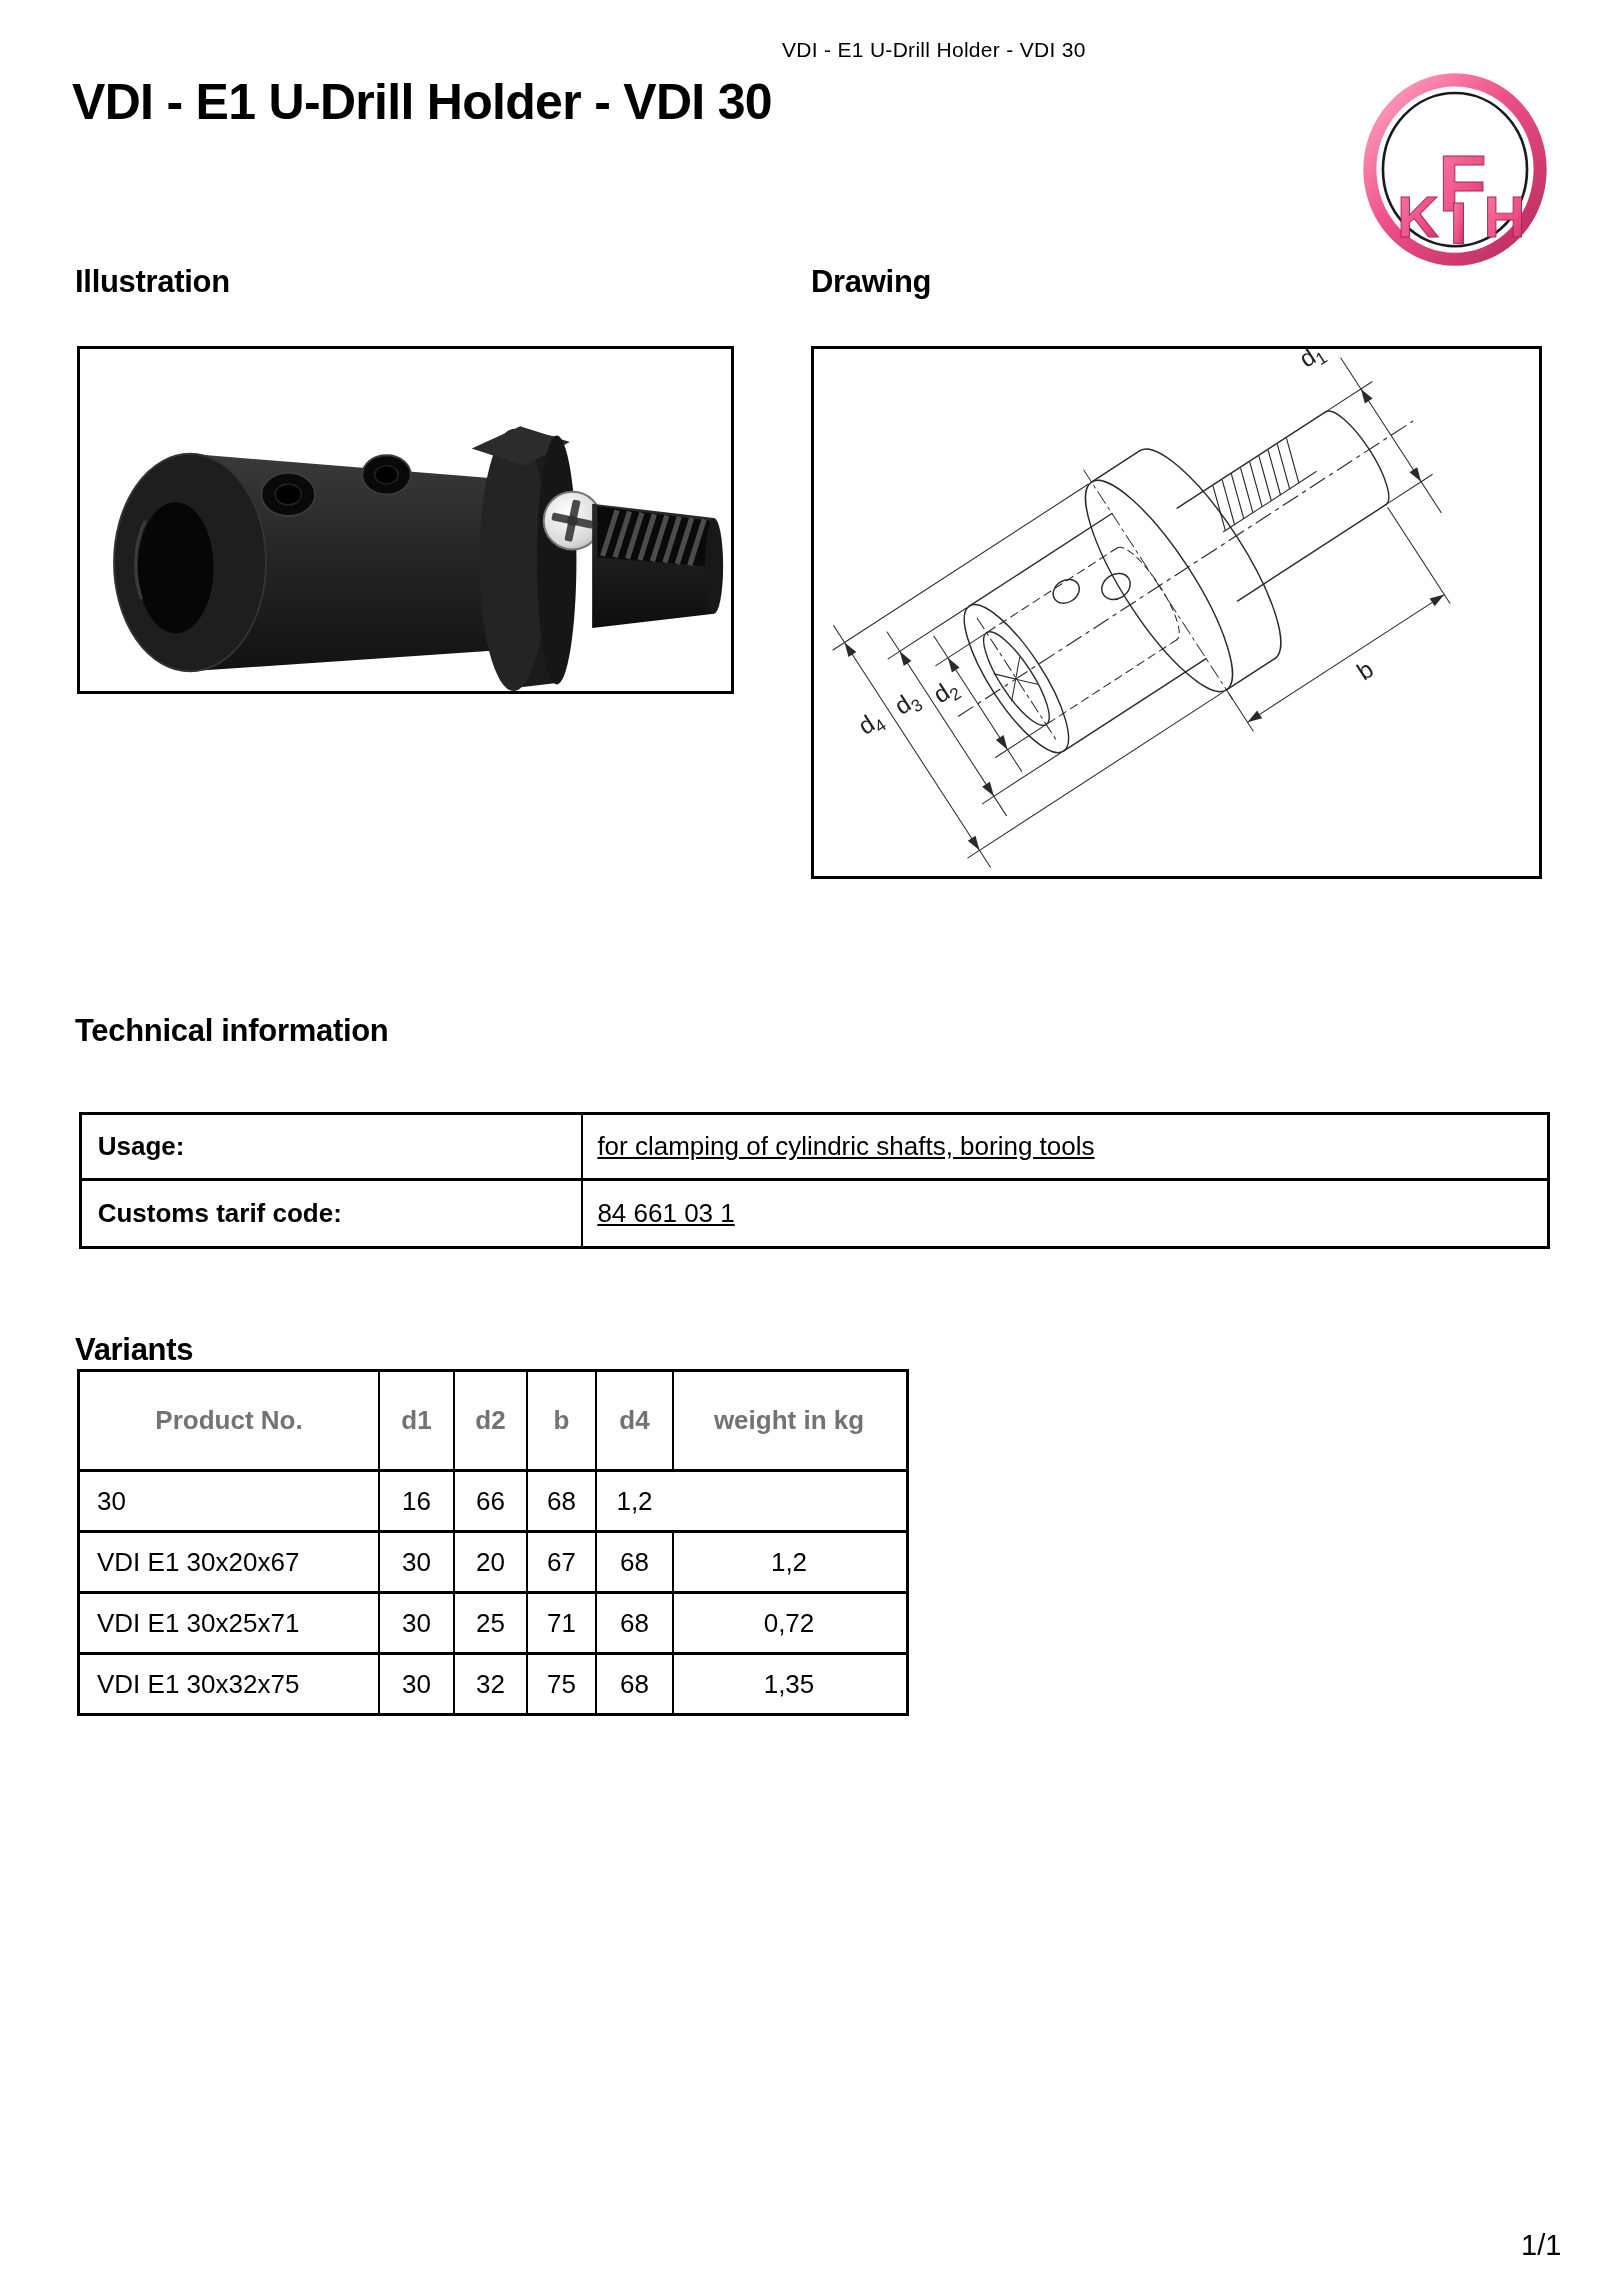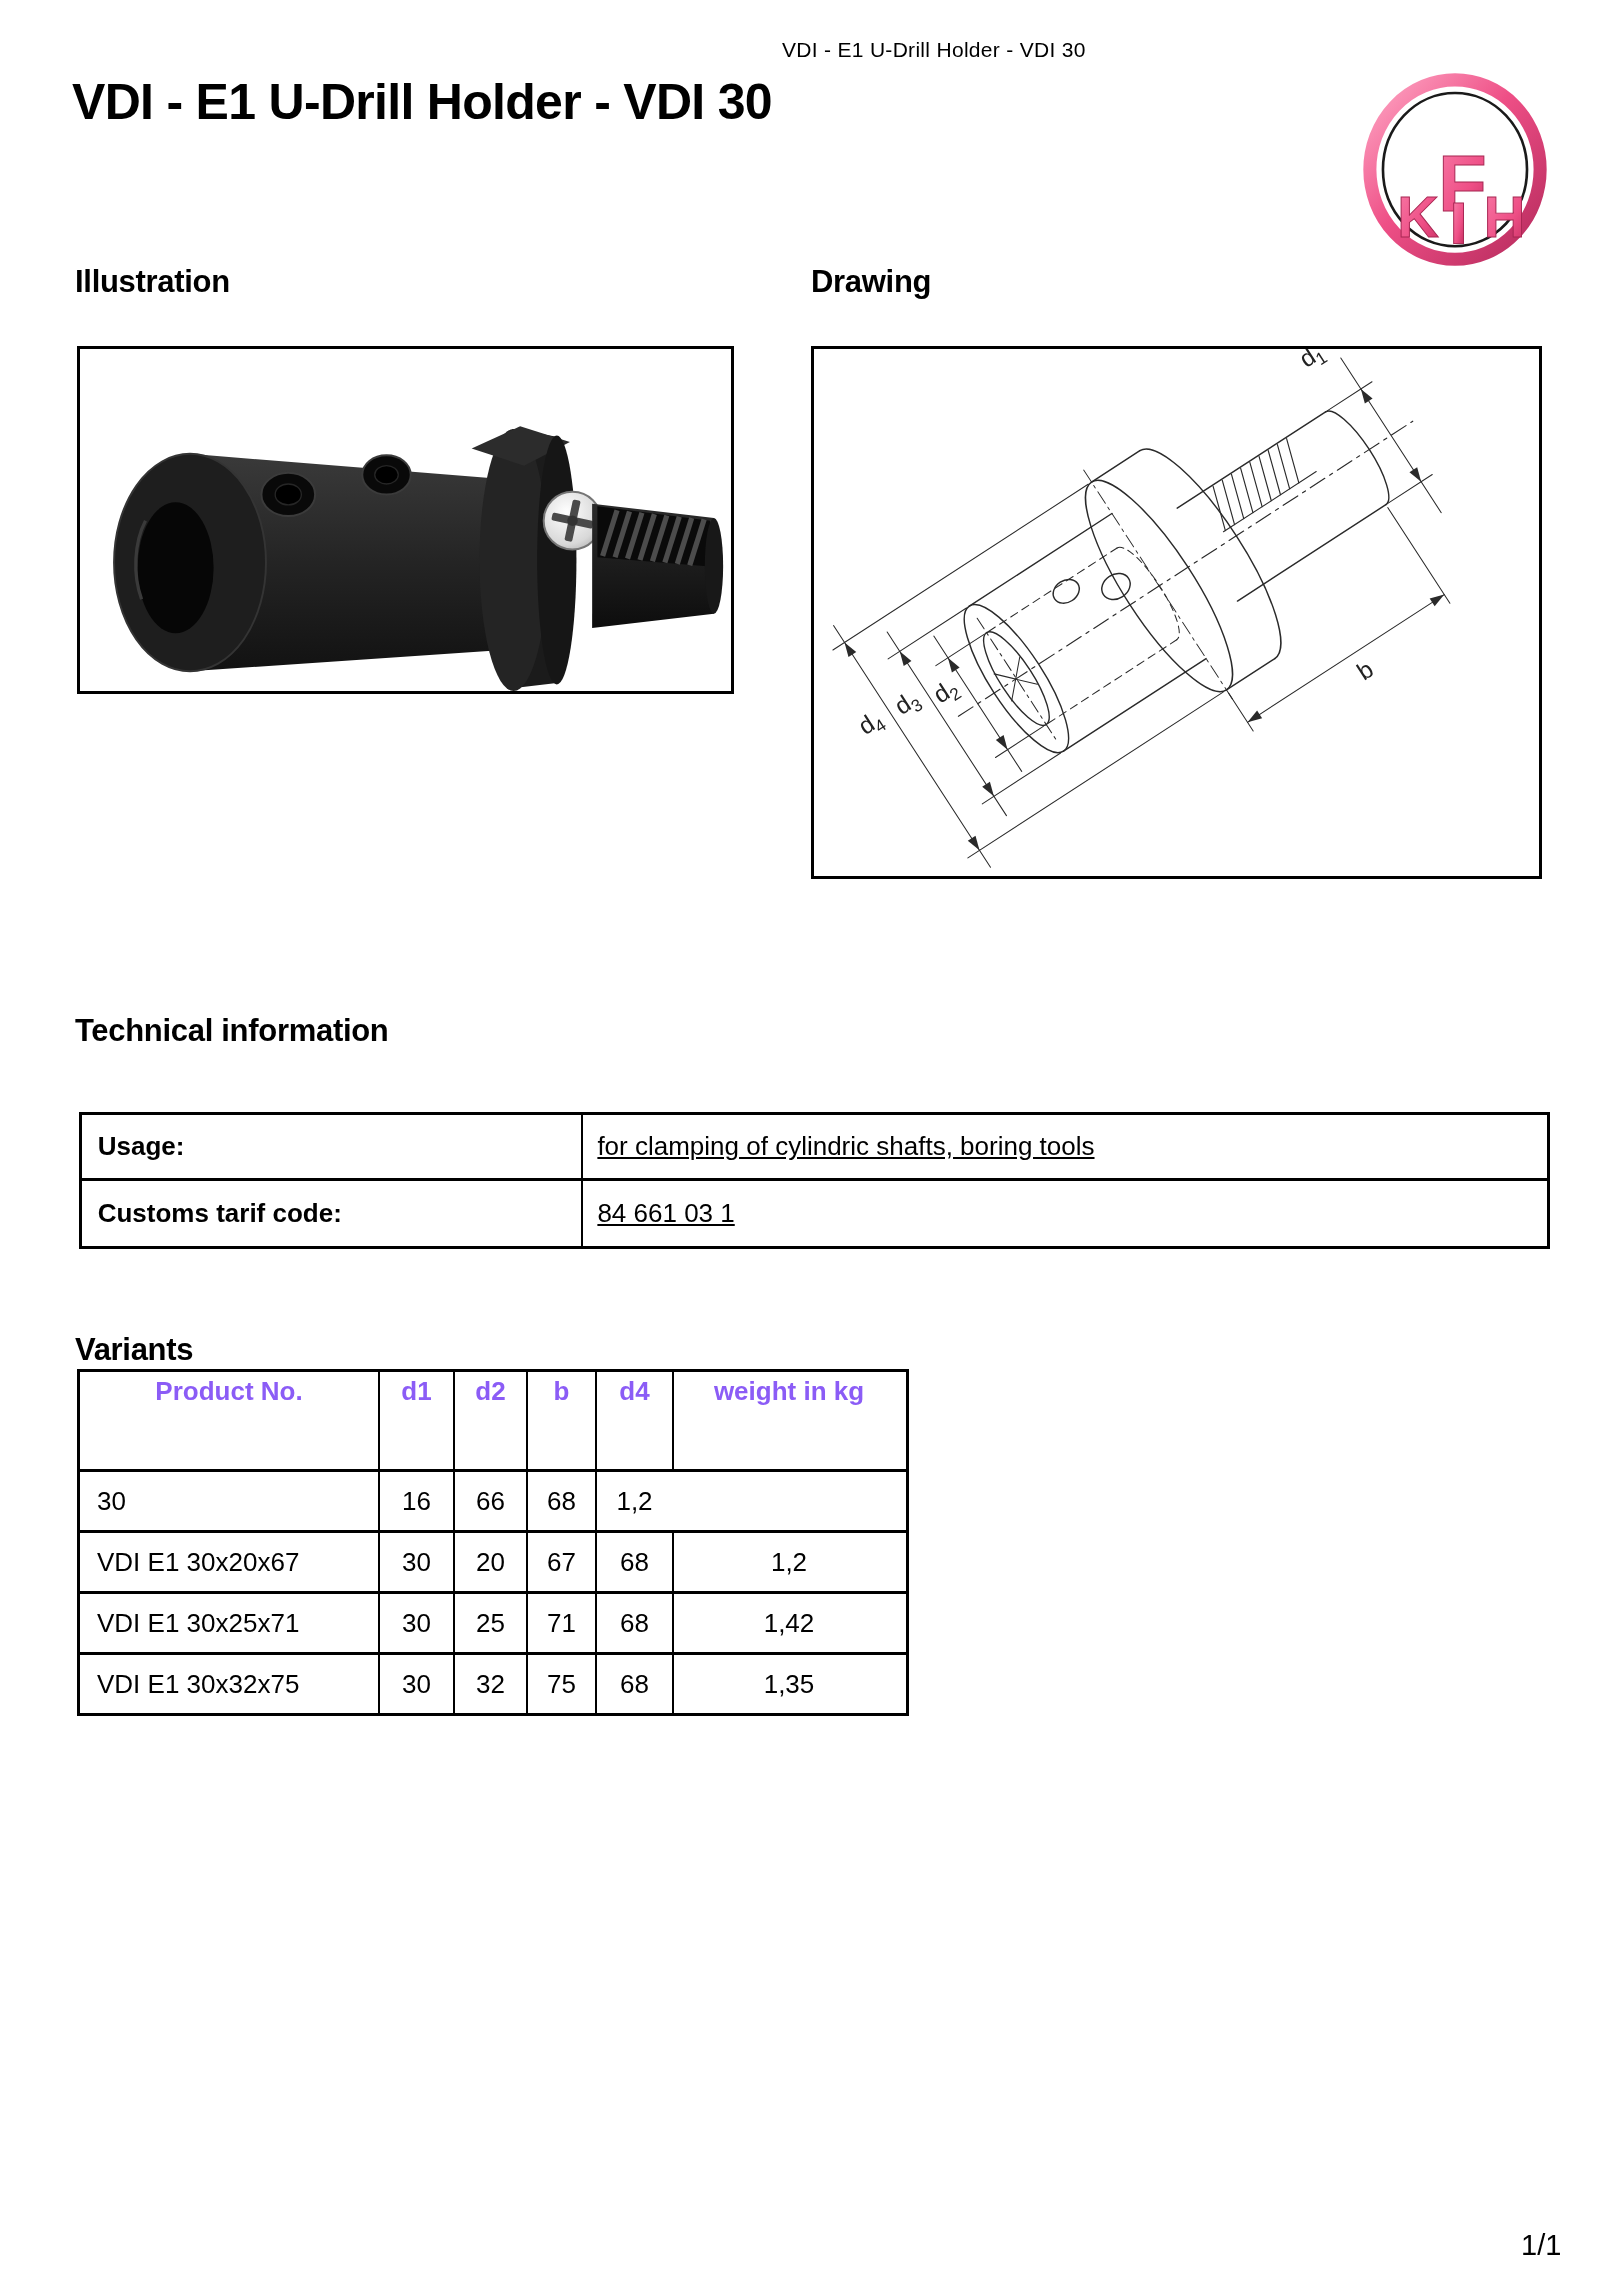--- a/index.html
+++ b/index.html
@@ -51,21 +51,21 @@
   .vt-row { display:grid; grid-template-columns:298px 75px 73px 69px 77px 232px; }
   .vt-head { height:97px; }
   .vt-data { height:61px; border-top:3.9px solid #000; box-sizing:border-box; }
   .vt-cell {
     border-left:2.6px solid #000; box-sizing:border-box;
     display:flex; align-items:center; justify-content:center; font-size:26px;
   }
   .vt-cell:first-child { border-left:none; }
   .vt-data .vt-cell:first-child { justify-content:flex-start; padding-left:17px; }
   .vt-head .vt-cell {
-    color:#8b5cf6; font-weight:bold; align-items:flex-start; padding-top:4px;
+    color:#737373; font-weight:bold; align-items:flex-start; padding-top:33px;
   }
   .page-number { position:absolute; left:1521px; top:2229px; font-size:29px; }
 </style>
 </head>
 <body>
 
 <div class="page">
 
   <div class="doc-header">VDI - E1 U-Drill Holder - VDI 30</div>
 
@@ -292,21 +292,21 @@
       <div class="vt-cell">67</div>
       <div class="vt-cell">68</div>
       <div class="vt-cell">1,2</div>
     </div>
     <div class="vt-row vt-data">
       <div class="vt-cell">VDI E1 30x25x71</div>
       <div class="vt-cell">30</div>
       <div class="vt-cell">25</div>
       <div class="vt-cell">71</div>
       <div class="vt-cell">68</div>
-      <div class="vt-cell">1,42</div>
+      <div class="vt-cell">0,72</div>
     </div>
     <div class="vt-row vt-data">
       <div class="vt-cell">VDI E1 30x32x75</div>
       <div class="vt-cell">30</div>
       <div class="vt-cell">32</div>
       <div class="vt-cell">75</div>
       <div class="vt-cell">68</div>
       <div class="vt-cell">1,35</div>
     </div>
   </div>

